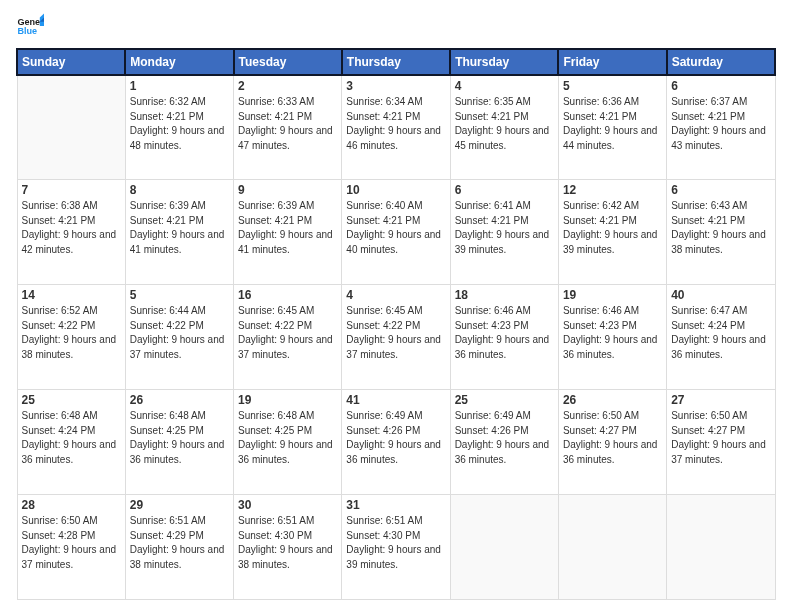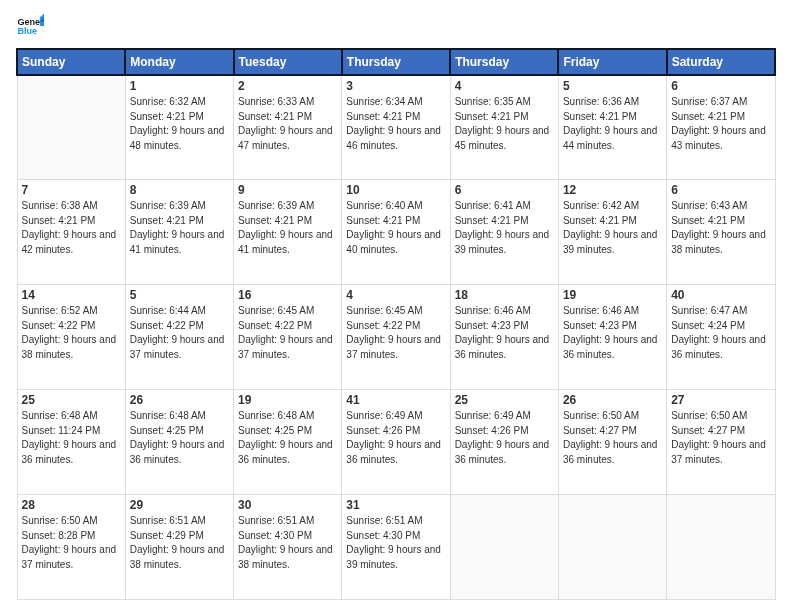--- a/index.html
+++ b/index.html
@@ -263,21 +263,21 @@
             <div class="day-info">Sunrise: 6:47 AM
 Sunset: 4:24 PM
 Daylight: 9 hours
 and 36 minutes.</div>
           </td>
         </tr>
         <tr>
           <td>
             <span class="day-num">25</span>
             <div class="day-info">Sunrise: 6:48 AM
-Sunset: 11:24 PM
+Sunset: 4:24 PM
 Daylight: 9 hours
 and 36 minutes.</div>
           </td>
           <td>
             <span class="day-num">26</span>
             <div class="day-info">Sunrise: 6:48 AM
 Sunset: 4:25 PM
 Daylight: 9 hours
 and 36 minutes.</div>
           </td>
@@ -314,21 +314,21 @@
             <div class="day-info">Sunrise: 6:50 AM
 Sunset: 4:27 PM
 Daylight: 9 hours
 and 37 minutes.</div>
           </td>
         </tr>
         <tr>
           <td>
             <span class="day-num">28</span>
             <div class="day-info">Sunrise: 6:50 AM
-Sunset: 8:28 PM
+Sunset: 4:28 PM
 Daylight: 9 hours
 and 37 minutes.</div>
           </td>
           <td>
             <span class="day-num">29</span>
             <div class="day-info">Sunrise: 6:51 AM
 Sunset: 4:29 PM
 Daylight: 9 hours
 and 38 minutes.</div>
           </td>

